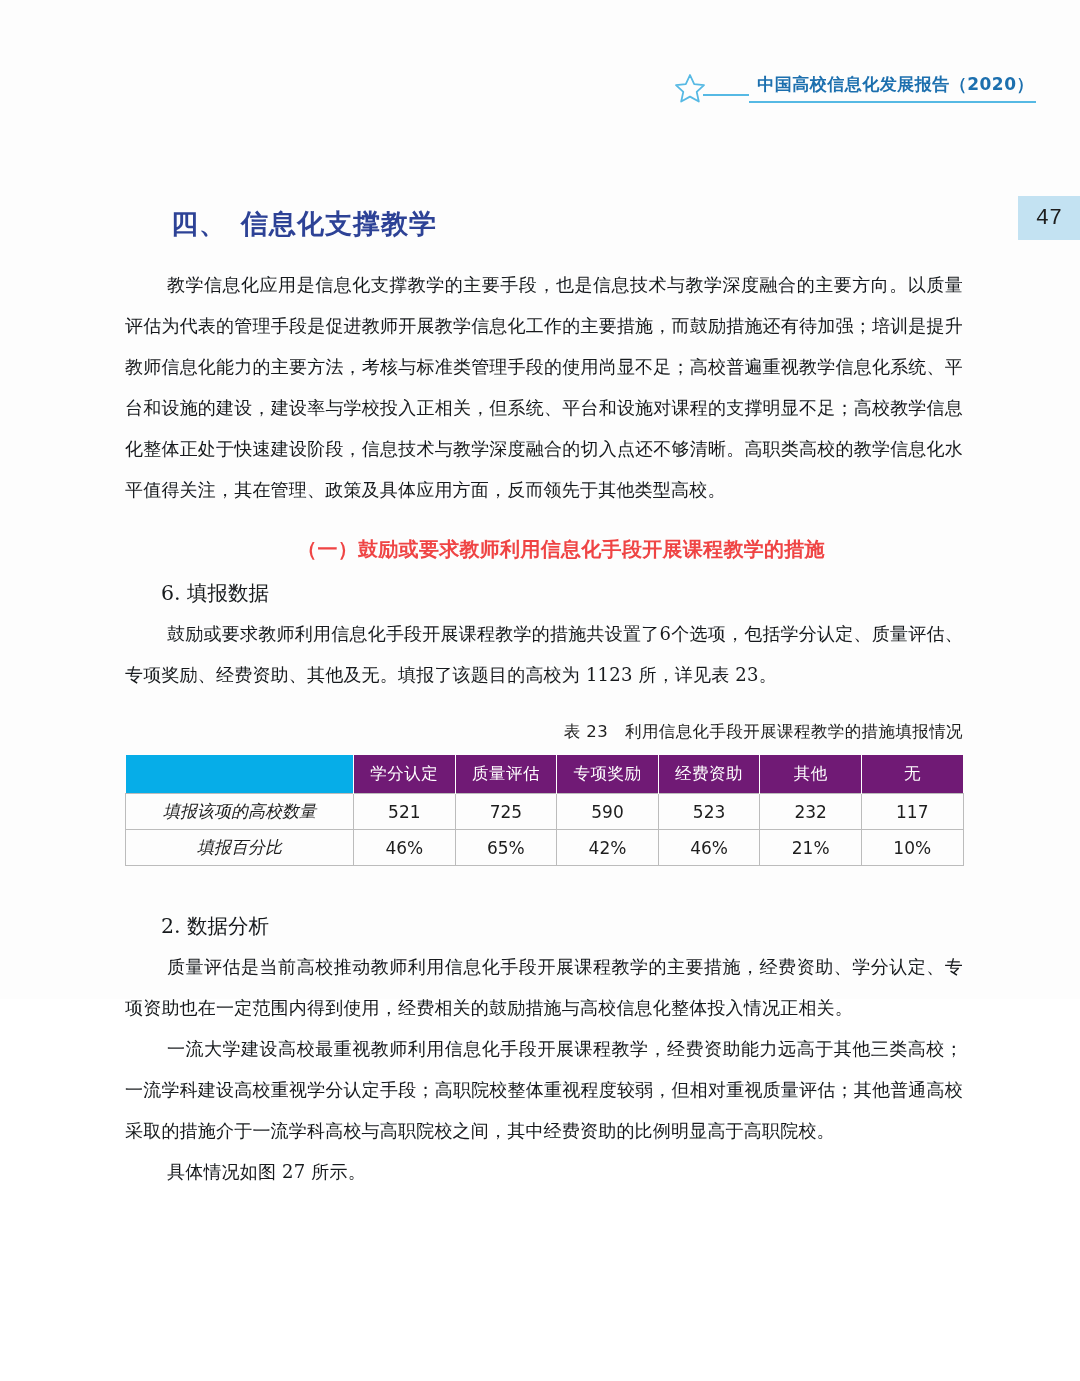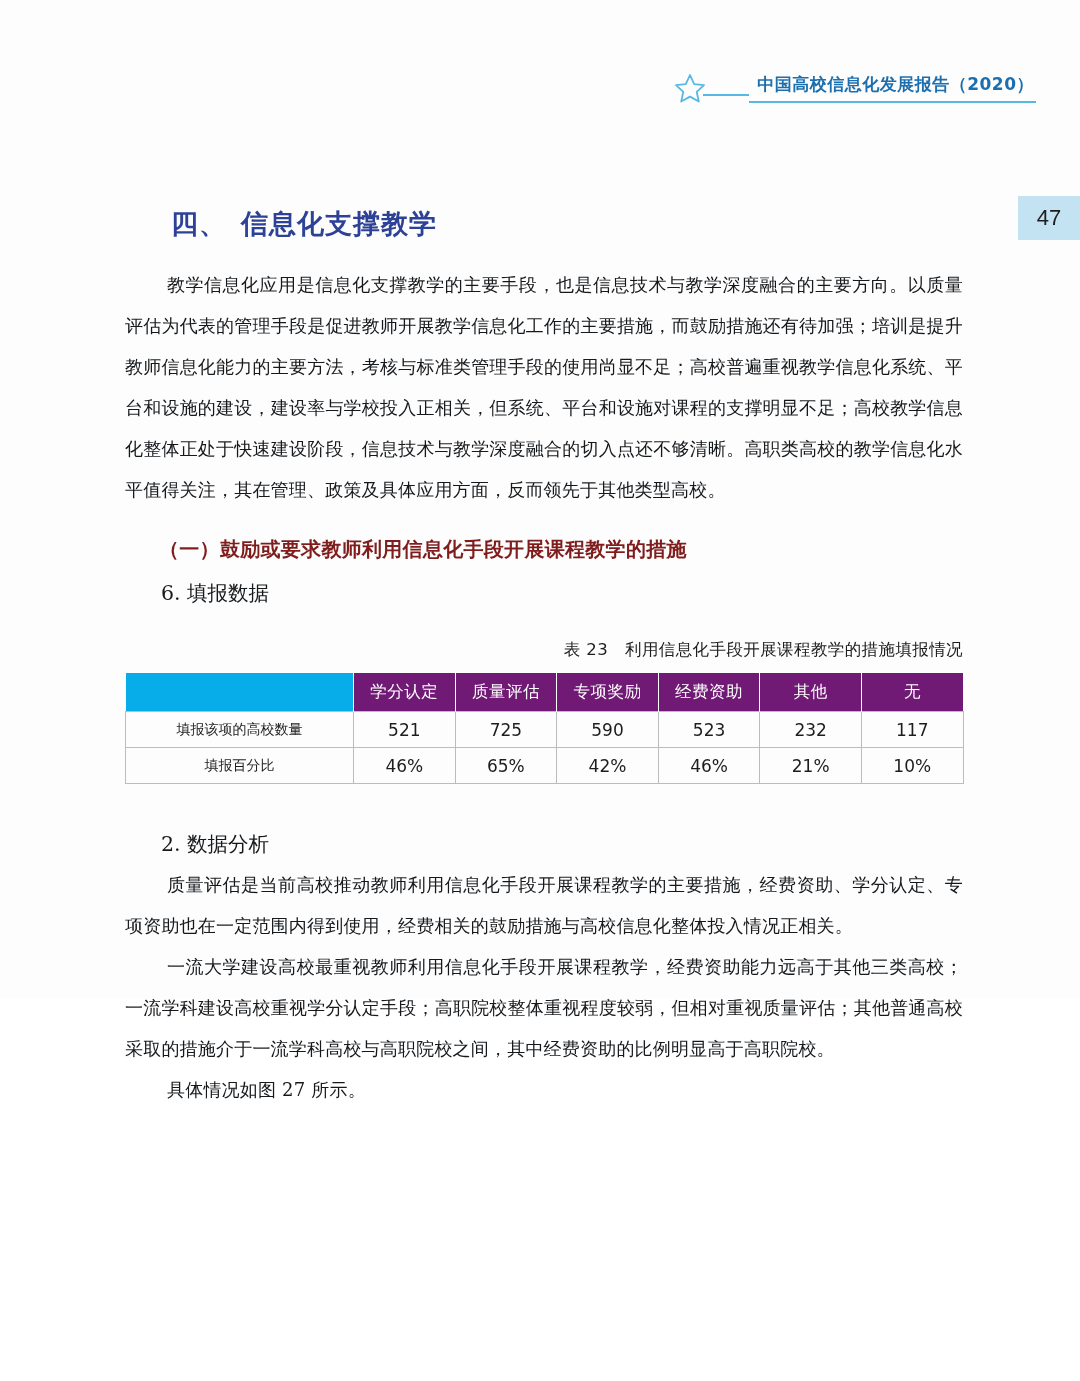--- a/index.html
+++ b/index.html
@@ -65,21 +65,21 @@
   .page-badge {
     position: absolute;
     top: 124px;
     right: 0;
     width: 62px;
     height: 44px;
     background: #c3e2f2;
     display: flex;
     align-items: center;
     justify-content: center;
-    font-family: Liberation Sans, sans-serif;
+    font-family: Liberation Mono, monospace;
     font-size: 22px;
     color: #1d1d1d;
   }
 
   
   .content {
     position: absolute;
     left: 125px;
     top: 206px;
     width: 838px;
@@ -105,24 +105,25 @@
     text-align: justify;
     text-justify: inter-ideograph;
     letter-spacing: 0.2px;
   }
   p.indent { text-indent: 42px; }
 
   h2.sub-title {
     font-family: "DejaVu Sans", "Liberation Sans", sans-serif;
     font-size: 20px;
     font-weight: bold;
-    color: #7f1d1d;
+    color: #ef4444;
     margin: 26px 0 10px 0;
     padding-left: 34px;
     letter-spacing: 0.3px;
+    text-align: center;
   }
 
   p.numbered {
     font-family: "DejaVu Serif", "Liberation Serif", serif;
     font-size: 20.5px;
     line-height: 40px;
     color: #16191c;
     margin: 6px 0 0 0;
     padding-left: 36px;
   }
@@ -157,21 +158,21 @@
   table.data thead th.blank { background: #06ade8; }
   table.data tbody td {
     height: 33px;
     text-align: center;
     font-size: 17px;
     color: #1d1d1d;
     border: 1px solid #bcbcbc;
     border-top: none;
   }
   table.data tbody tr:first-child td { border-top: 1px solid #bcbcbc; }
-  table.data tbody td.rowlabel { font-size: 14px; }
+  table.data tbody td.rowlabel { font-size: 17px; font-style: italic; }
 
   .gap-after-table { height: 34px; }
 </style>
 </head>
 <body>
 
 <div class="page">
 
   <div class="runhead">
     <div class="runhead-inner">
@@ -190,20 +191,21 @@
 
     <h1 class="section-title">
       <span class="num">四、</span><span>信息化支撑教学</span>
     </h1>
 
     <p class="body indent">教学信息化应用是信息化支撑教学的主要手段，也是信息技术与教学深度融合的主要方向。以质量评估为代表的管理手段是促进教师开展教学信息化工作的主要措施，而鼓励措施还有待加强；培训是提升教师信息化能力的主要方法，考核与标准类管理手段的使用尚显不足；高校普遍重视教学信息化系统、平台和设施的建设，建设率与学校投入正相关，但系统、平台和设施对课程的支撑明显不足；高校教学信息化整体正处于快速建设阶段，信息技术与教学深度融合的切入点还不够清晰。高职类高校的教学信息化水平值得关注，其在管理、政策及具体应用方面，反而领先于其他类型高校。</p>
 
     <h2 class="sub-title">（一）鼓励或要求教师利用信息化手段开展课程教学的措施</h2>
 
     <p class="numbered">6. 填报数据</p>
+    <p class="body indent">鼓励或要求教师利用信息化手段开展课程教学的措施共设置了6个选项，包括学分认定、质量评估、专项奖励、经费资助、其他及无。填报了该题目的高校为 1123 所，详见表 23。</p>
 
     <div class="table-caption">表 23　利用信息化手段开展课程教学的措施填报情况</div>
 
     <table class="data">
       <colgroup>
         <col class="c0">
           <col class="cx">
           <col class="cx">
           <col class="cx">
           <col class="cx">

